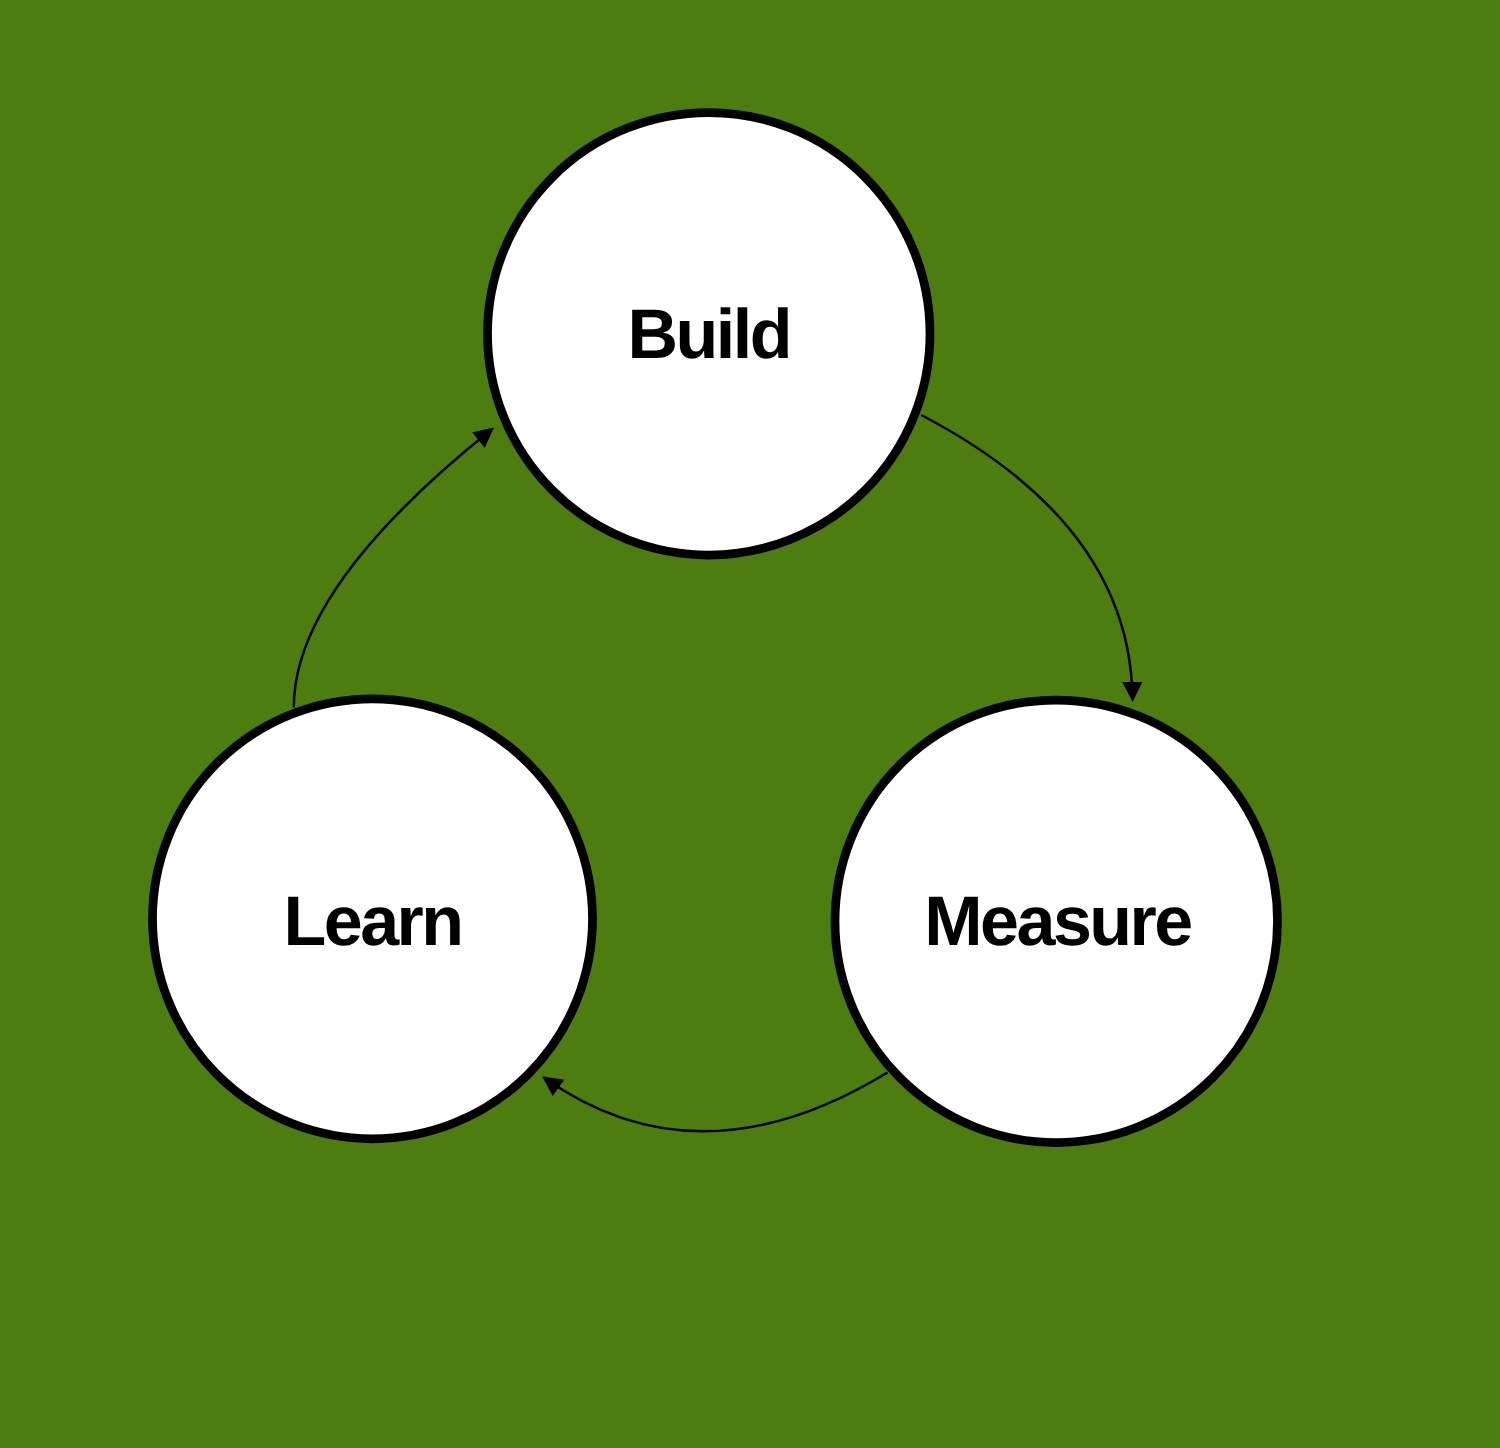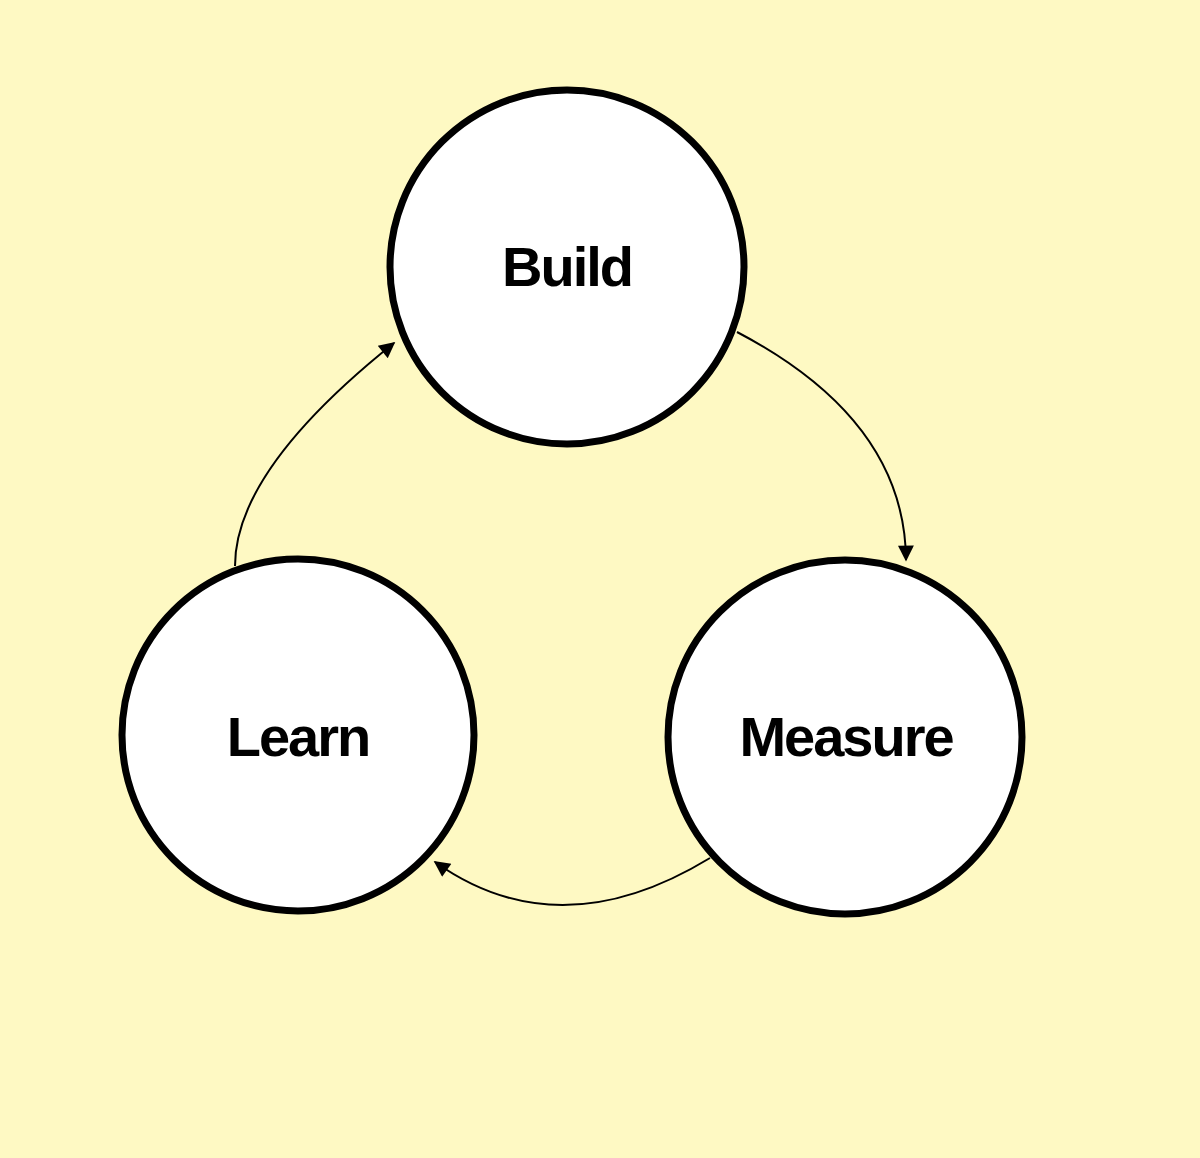--- a/index.html
+++ b/index.html
@@ -4,21 +4,21 @@
 <style>
   html, body {
     margin: 0;
     padding: 0;
     background: #ffffff;
   }
   .canvas {
     position: relative;
     width: 1200px;
     height: 1158px;
-    background: #fef9c3;
+    background: #4d7c0f;
     overflow: hidden;
     font-family: "Liberation Sans", sans-serif;
   }
   svg.diagram {
     position: absolute;
     top: 0;
     left: 0;
     width: 1200px;
     height: 1158px;
     display: block;

